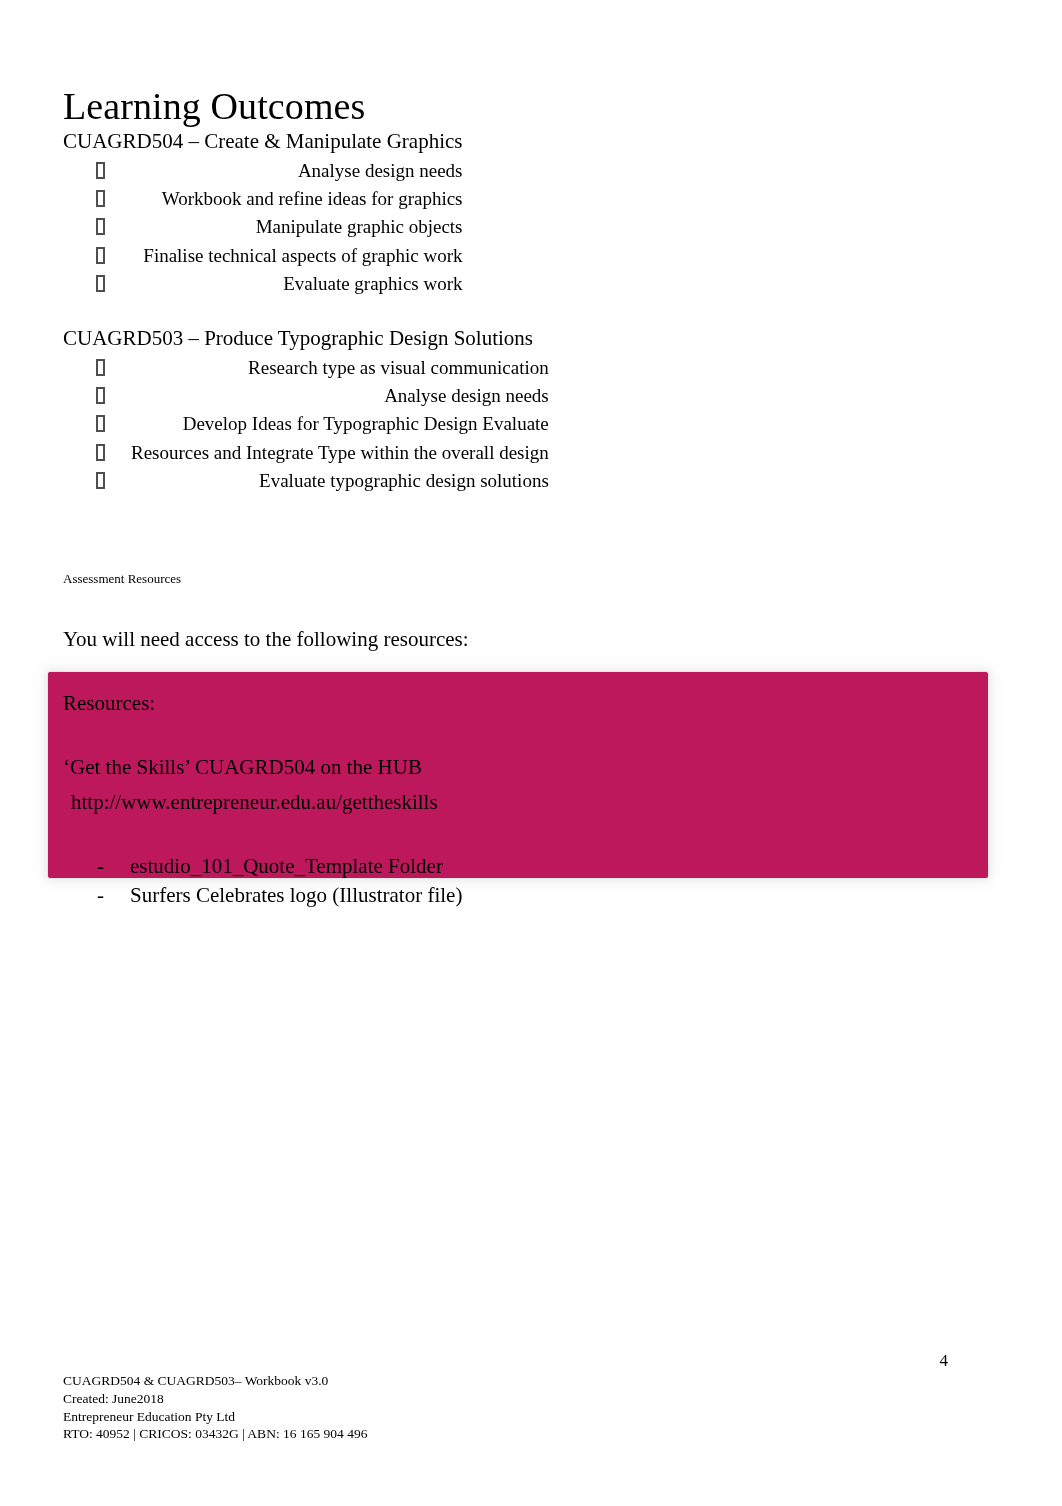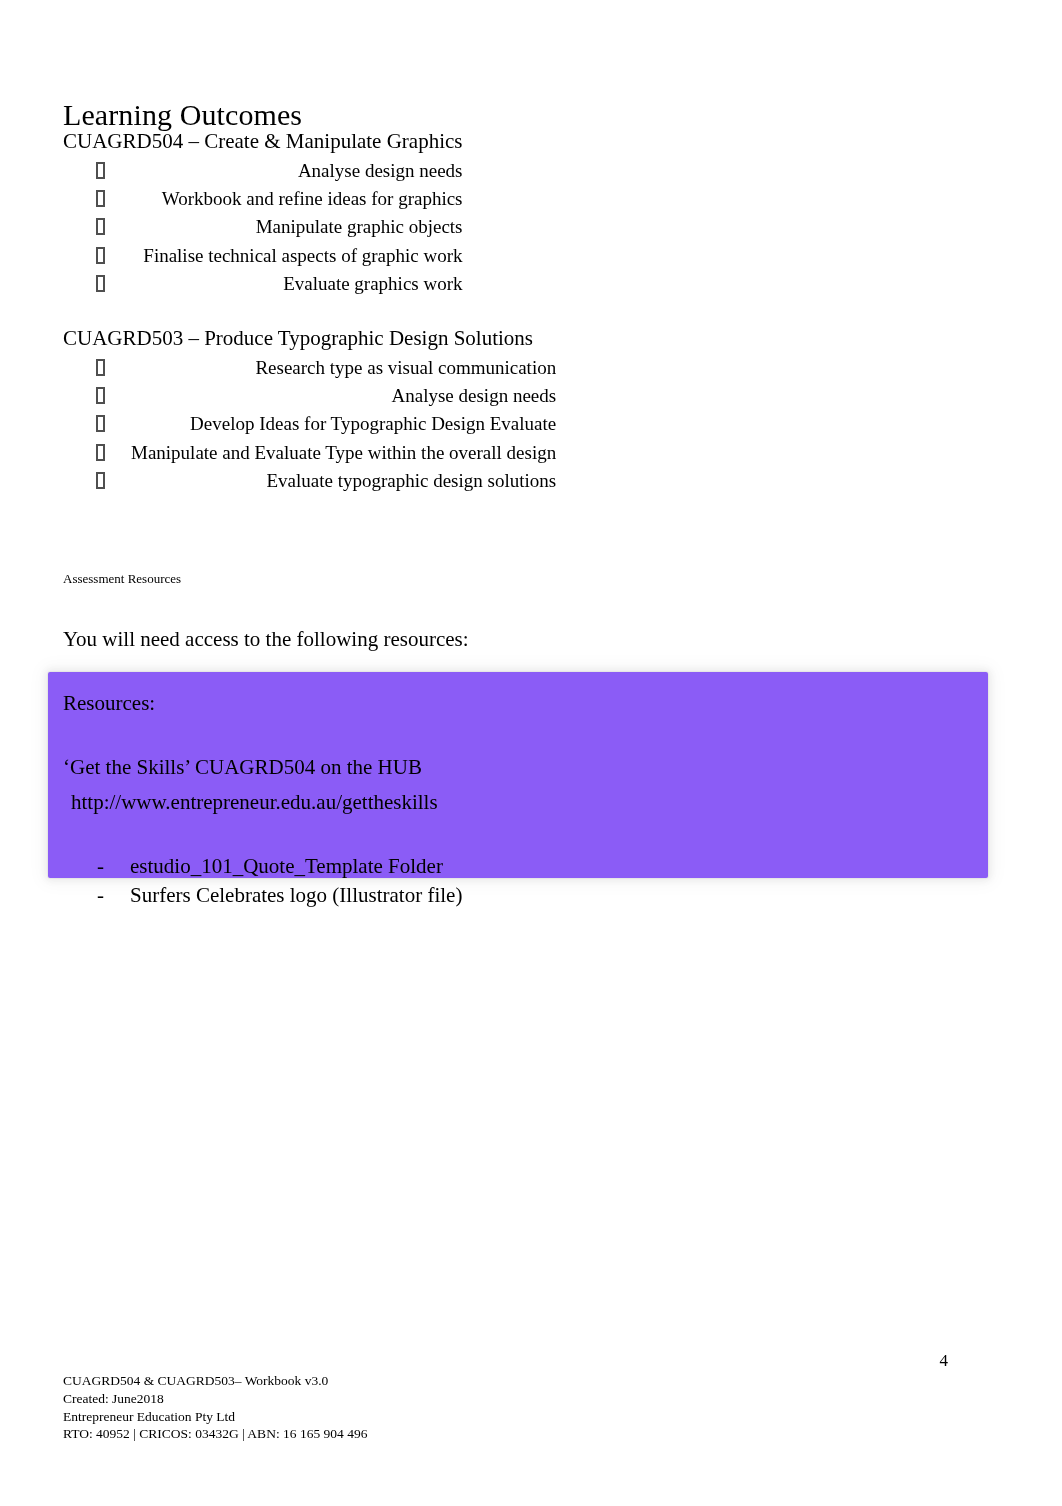--- a/index.html
+++ b/index.html
@@ -22,22 +22,22 @@
     inset: 0;
     width: 1062px;
     height: 1506px;
     background: #ffffff;
   }
 
   
   .doc-title {
     position: absolute;
     left: 63px;
-    top: 78px;
-    font-size: 30px;
+    top: 60px;
+    font-size: 38px;
     line-height: 1.15;
     font-weight: normal;
     letter-spacing: 0.1px;
     white-space: nowrap;
   }
 
   
   .outcome-group { position: absolute; left: 63px; }
   #group-504 { top: 128px; }
   #group-503 { top: 325px; }
@@ -93,21 +93,21 @@
     white-space: nowrap;
   }
 
   
   .resource-box {
     position: absolute;
     left: 48px;
     top: 672px;
     width: 940px;
     height: 206px;
-    background: #8b5cf6;
+    background: #be185d;
     box-sizing: border-box;
     padding: 14px 0 0 15px;
     box-shadow:
       0 0 0 1px rgba(0,0,0,0.035),
       0 0 7px 3px rgba(0,0,0,0.055),
       0 0 18px 6px rgba(0,0,0,0.035);
     border-radius: 2px;
   }
   .res-line {
     font-size: 21px;
@@ -198,21 +198,21 @@
       <li>
         <span class="tofu"></span>
         <span>Analyse design needs</span>
       </li>
       <li>
         <span class="tofu"></span>
         <span>Develop Ideas for Typographic Design Evaluate</span>
       </li>
       <li>
         <span class="tofu"></span>
-        <span>Manipulate and Evaluate Type within the overall design</span>
+        <span>Resources and Integrate Type within the overall design</span>
       </li>
       <li>
         <span class="tofu"></span>
         <span>Evaluate typographic design solutions</span>
       </li>
     </ul>
   </section>
 
   <div class="section-label">Assessment Resources</div>
   <div class="section-intro">You will need access to the following resources:</div>

